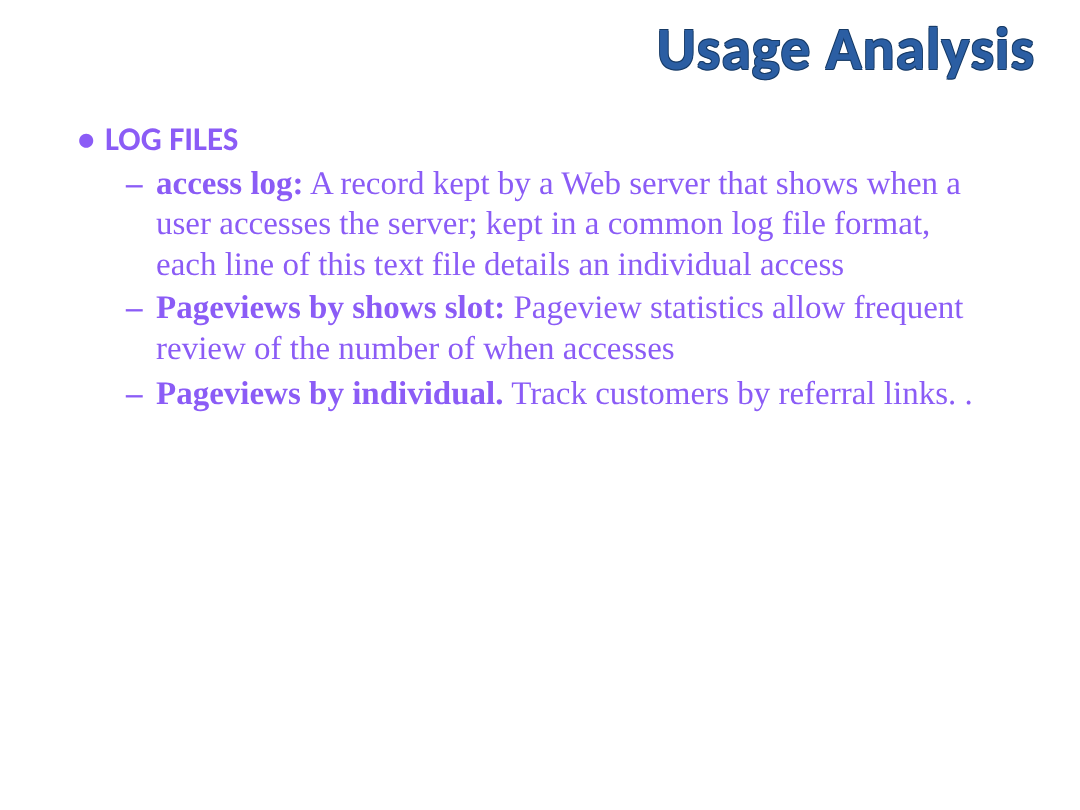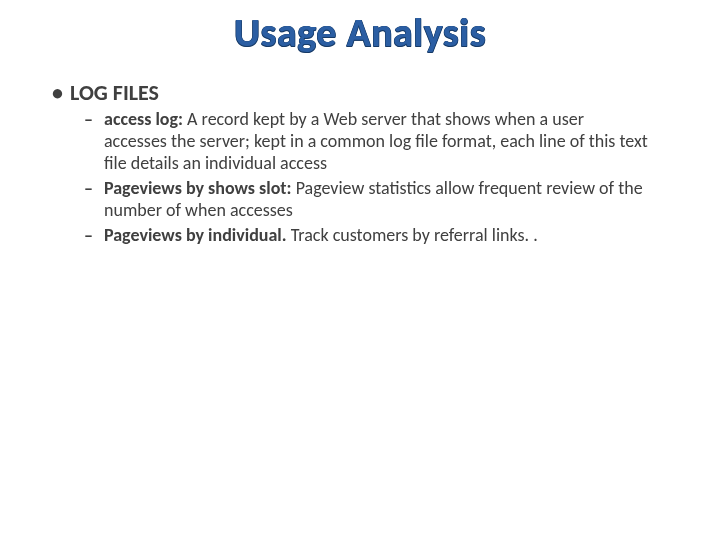--- a/index.html
+++ b/index.html
@@ -9,54 +9,55 @@
       background: #fff;
       font-family: Calibri, "Segoe UI", Arial, sans-serif;
       overflow: hidden;
     }
     .slide {
       width: 100%;
       height: 100%;
       padding: 8px 30px 30px 30px;
     }
     .title {
-      text-align: center;
+      text-align: right;
       font-size: 40px;
       font-weight: 700;
       color: #2b5ea3;
       text-shadow: 0.5px 0.5px 0 #163a66, -0.5px 0.5px 0 #163a66, 0.5px -0.5px 0 #163a66, -0.5px -0.5px 0 #163a66;
       margin-bottom: 22px;
       letter-spacing: 0.5px;
     }
     .content {
       padding-left: 18px;
-      color: #404040;
+      color: #8b5cf6;
     }
     .l1 {
       position: relative;
       padding-left: 22px;
       font-size: 22px;
       font-weight: 700;
       margin-bottom: 3px;
     }
     .l1::before {
       content: "•";
       position: absolute;
       left: 4px;
       top: 0;
       font-size: 22px;
     }
     .l2 {
       position: relative;
       padding-left: 56px;
-      font-size: 18px;
+      font-size: 22px;
       font-weight: 400;
       line-height: 1.22;
       margin-bottom: 3px;
       padding-right: 40px;
+      font-family: Liberation Serif, serif;
     }
     .l2::before {
       content: "–";
       position: absolute;
       left: 36px;
       top: 0;
       font-weight: 700;
     }
     .l2 .label {
       font-weight: 700;

